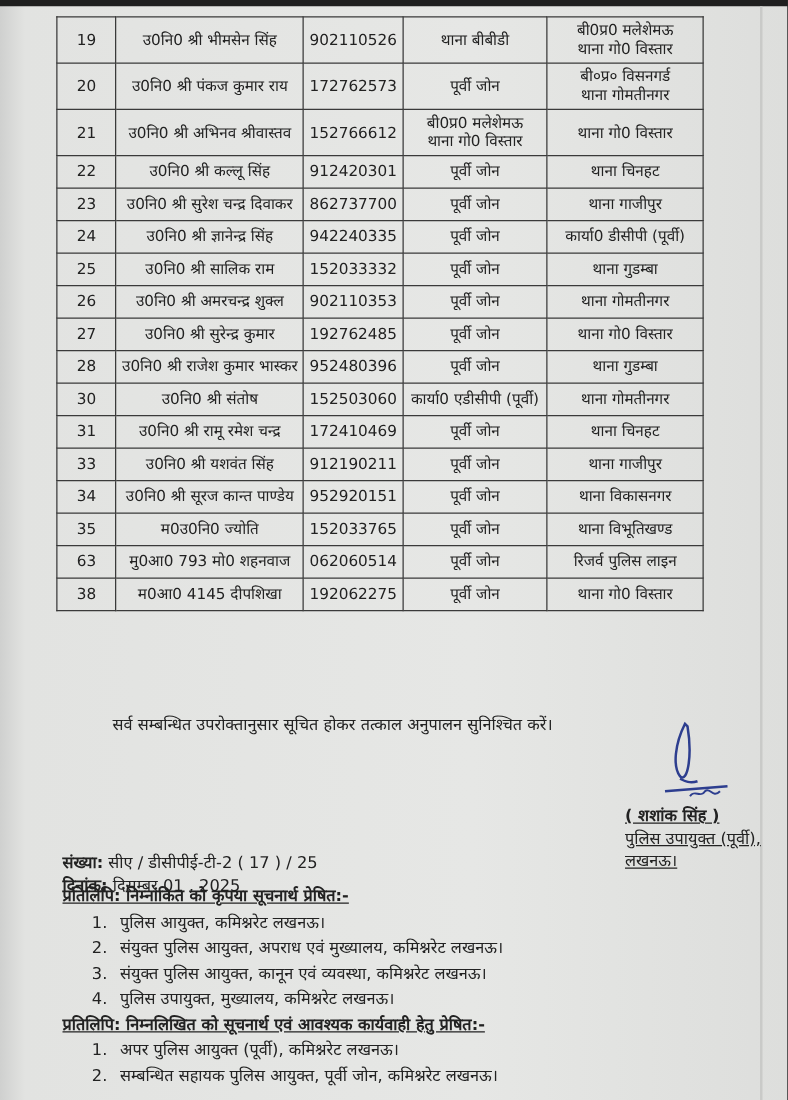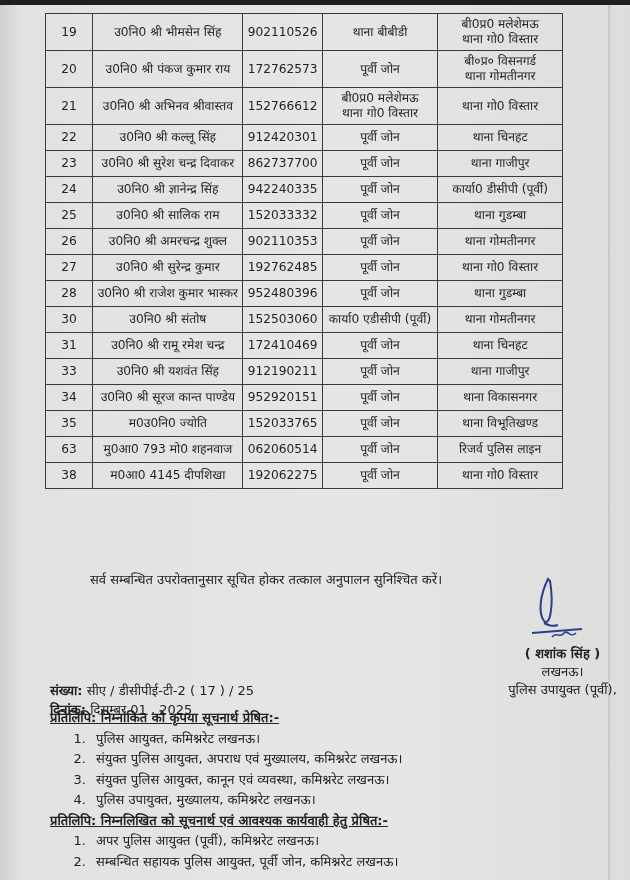--- a/index.html
+++ b/index.html
@@ -27,21 +27,21 @@
   td.c-sno { width:38px; text-align:center; }
   td.c-name { width:137px; text-align:center; }
   td.c-no { width:62px; text-align:center; }
   td.c-from { width:106px; text-align:center; }
   td.c-to { width:115px; text-align:center; }
   .line2 { display:block; }
   .instruction { position:absolute; left:90px; top:570px; font-size:13px; }
   .sig-mark {
     position:absolute; left:530px; top:575px; width:60px; height:70px;
   }
-  .signer { position:absolute; left:500px; top:645px; width:125px; text-align:center; font-size:13px; line-height:18px; }
+  .signer { position:absolute; left:500px; top:645px; width:125px; text-align:left; font-size:13px; line-height:18px;text-decoration:underline; }
   .signer .nm { font-weight:bold; }
   .ref { position:absolute; left:50px; top:681px; font-size:13px; line-height:19px; }
   .ref b { font-weight:bold; }
   .copy { position:absolute; left:50px; top:708px; font-size:13px; line-height:20.5px; }
   .copy .hd { font-weight:bold; text-decoration:underline; }
   .copy ol { margin:0; padding-left:40px; }
   .copy li { padding-left:6px; }
 </style>
 </head>
 <body>
@@ -249,22 +249,22 @@
 
 <svg class="sig-mark" viewBox="0 0 60 70">
   <path d="M18 4 C10 20, 8 38, 14 46 C20 52, 24 30, 20 6 Z" fill="none" stroke="#2d3e8f" stroke-width="2"></path>
   <path d="M14 48 C18 50, 22 52, 28 50" fill="none" stroke="#2d3e8f" stroke-width="2"></path>
   <path d="M2 58 L52 54" fill="none" stroke="#2d3e8f" stroke-width="2"></path>
   <path d="M22 62 C26 56, 30 64, 34 58 C38 54, 40 64, 46 58" fill="none" stroke="#2d3e8f" stroke-width="1.6"></path>
 </svg>
 
 <div class="signer">
   <div class="nm">( शशांक सिंह )</div>
+  <div>पुलिस उपायुक्त (पूर्वी),</div>
   <div>लखनऊ।</div>
-  <div>पुलिस उपायुक्त (पूर्वी),</div>
 </div>
 
 <div class="ref">
   <div>
     <b>संख्या:</b>
     <span>सीए / डीसीपीई-टी-2 ( 17 ) / 25</span>
   </div>
   <div>
     <b>दिनांक:</b>
     <span>दिसम्बर 01 , 2025</span>

